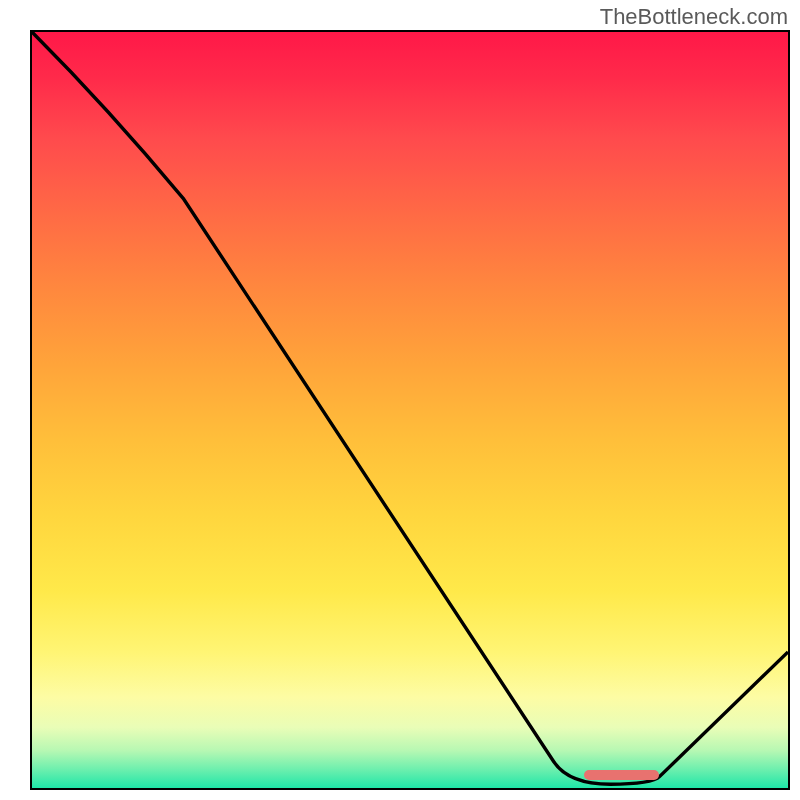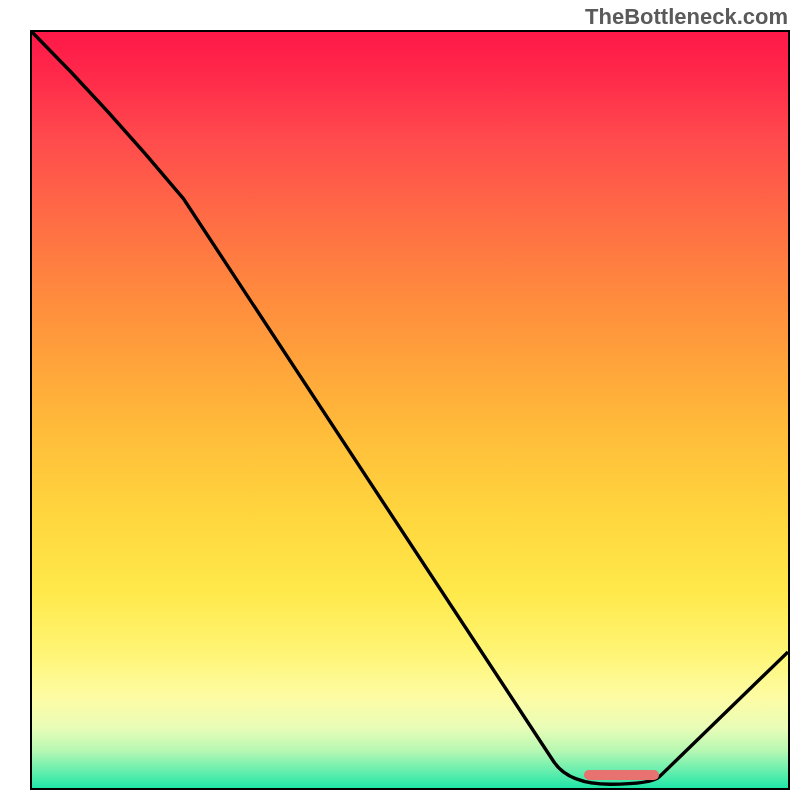--- a/index.html
+++ b/index.html
@@ -14,21 +14,21 @@
   .container {
     position: relative;
     width: 800px;
     height: 800px;
   }
   .watermark {
     position: absolute;
     top: 4px;
     right: 12px;
     font-size: 22px;
-    font-weight: bold;
+    font-weight: normal;
     color: #5a5a5a;
     z-index: 10;
   }
   .plot-area {
     position: absolute;
     left: 30px;
     top: 30px;
     width: 760px;
     height: 760px;
     border: 2.5px solid #000;

